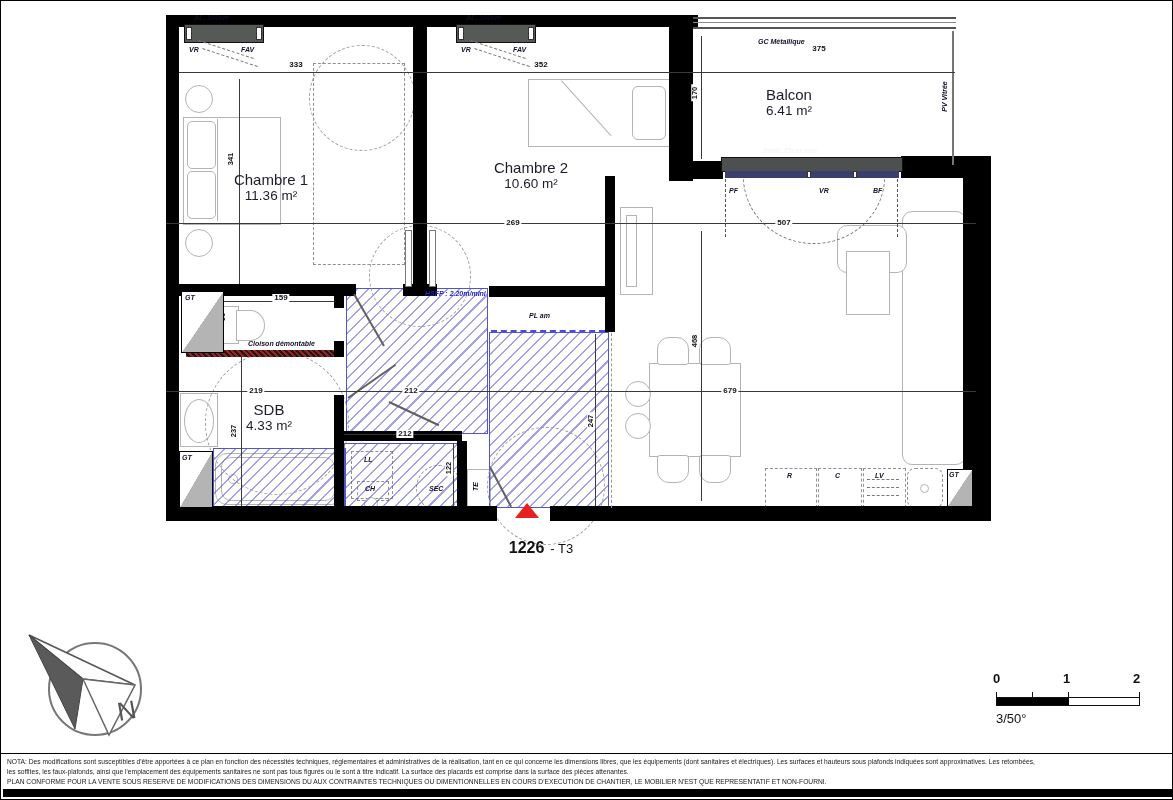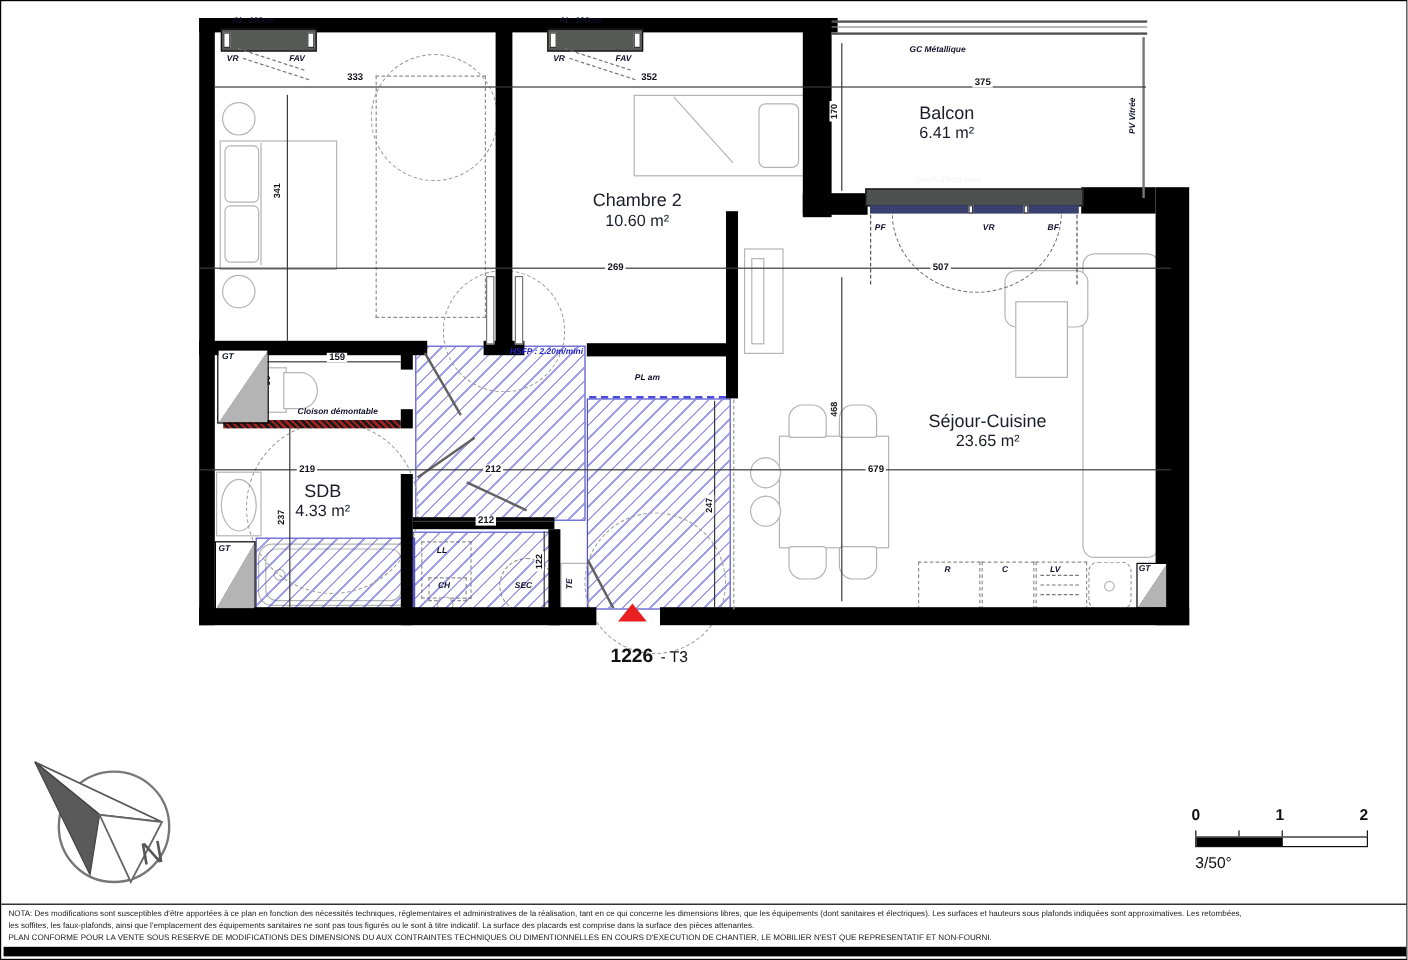--- a/index.html
+++ b/index.html
@@ -164,21 +164,21 @@
   <div class="ln" style="left:183px;top:300px;width:150px;height:1px;"></div>
   <div class="ln" style="left:238px;top:78px;width:1px;height:205px;"></div>
   <div class="ln" style="left:700px;top:35px;width:1px;height:123px;"></div>
   <div class="ln" style="left:700px;top:230px;width:1px;height:270px;"></div>
   <div class="ln" style="left:240px;top:355px;width:1px;height:150px;"></div>
   <div class="ln" style="left:452px;top:442px;width:1px;height:63px;"></div>
   <div class="ln" style="left:594px;top:333px;width:1px;height:172px;"></div>
 
   <span class="dim" style="left:295px;top:64px;">333</span>
   <span class="dim" style="left:540px;top:64px;">352</span>
-  <span class="dim" style="left:818px;top:68px;">375</span>
+  <span class="dim" style="left:818px;top:48px;">375</span>
   <span class="dimv" style="left:230px;top:158px;">341</span>
   <span class="dimv" style="left:694px;top:92px;">170</span>
   <span class="dim" style="left:512px;top:222px;">269</span>
   <span class="dim" style="left:783px;top:222px;">507</span>
   <span class="dim" style="left:280px;top:297px;">159</span>
   <span class="dimv" style="left:222px;top:316px;">90</span>
   <span class="dim" style="left:255px;top:390px;">219</span>
   <span class="dim" style="left:410px;top:390px;">212</span>
   <span class="dim" style="left:729px;top:390px;">679</span>
   <span class="dim" style="left:404px;top:433px;">212</span>
@@ -210,35 +210,35 @@
   <span class="an" style="left:181px;top:453px;">GT</span>
   <span class="an" style="left:948px;top:470px;">GT</span>
   <span class="an" style="left:363px;top:455px;">LL</span>
   <span class="an" style="left:364px;top:484px;">CH</span>
   <span class="an" style="left:428px;top:484px;">SEC</span>
   <span class="anv" style="left:470px;top:482px;">TE</span>
   <span class="an" style="left:786px;top:471px;">R</span>
   <span class="an" style="left:834px;top:471px;">C</span>
   <span class="an" style="left:874px;top:471px;">LV</span>
 
+  <div class="rm" style="left:195px;top:170px;">
+    <div class="nm">Chambre 1</div>
+    <div class="ar">11.36 m²</div>
+  </div>
   <div class="rm" style="left:455px;top:158px;">
     <div class="nm">Chambre 2</div>
     <div class="ar">10.60 m²</div>
   </div>
   <div class="rm" style="left:713px;top:85px;">
     <div class="nm">Balcon</div>
     <div class="ar">6.41 m²</div>
   </div>
   <div class="rm" style="left:193px;top:400px;">
     <div class="nm">SDB</div>
     <div class="ar">4.33 m²</div>
-  </div>
-  <div class="rm" style="left:747px;top:342px;">
-    <div class="nm">Séjour-Cuisine</div>
-    <div class="ar">23.65 m²</div>
   </div>
 
   <div id="entry-tri" style="left:514px;top:502px;"></div>
 
   <div id="title-row">
     <span class="num">1226</span><span class="typ">- T3</span>
   </div>
 
   <svg style="position:absolute;left:22px;top:628px;" width="150" height="130" viewBox="0 0 150 130">
     <circle cx="72" cy="60" r="46" fill="none" stroke="#777" stroke-width="2"></circle>

